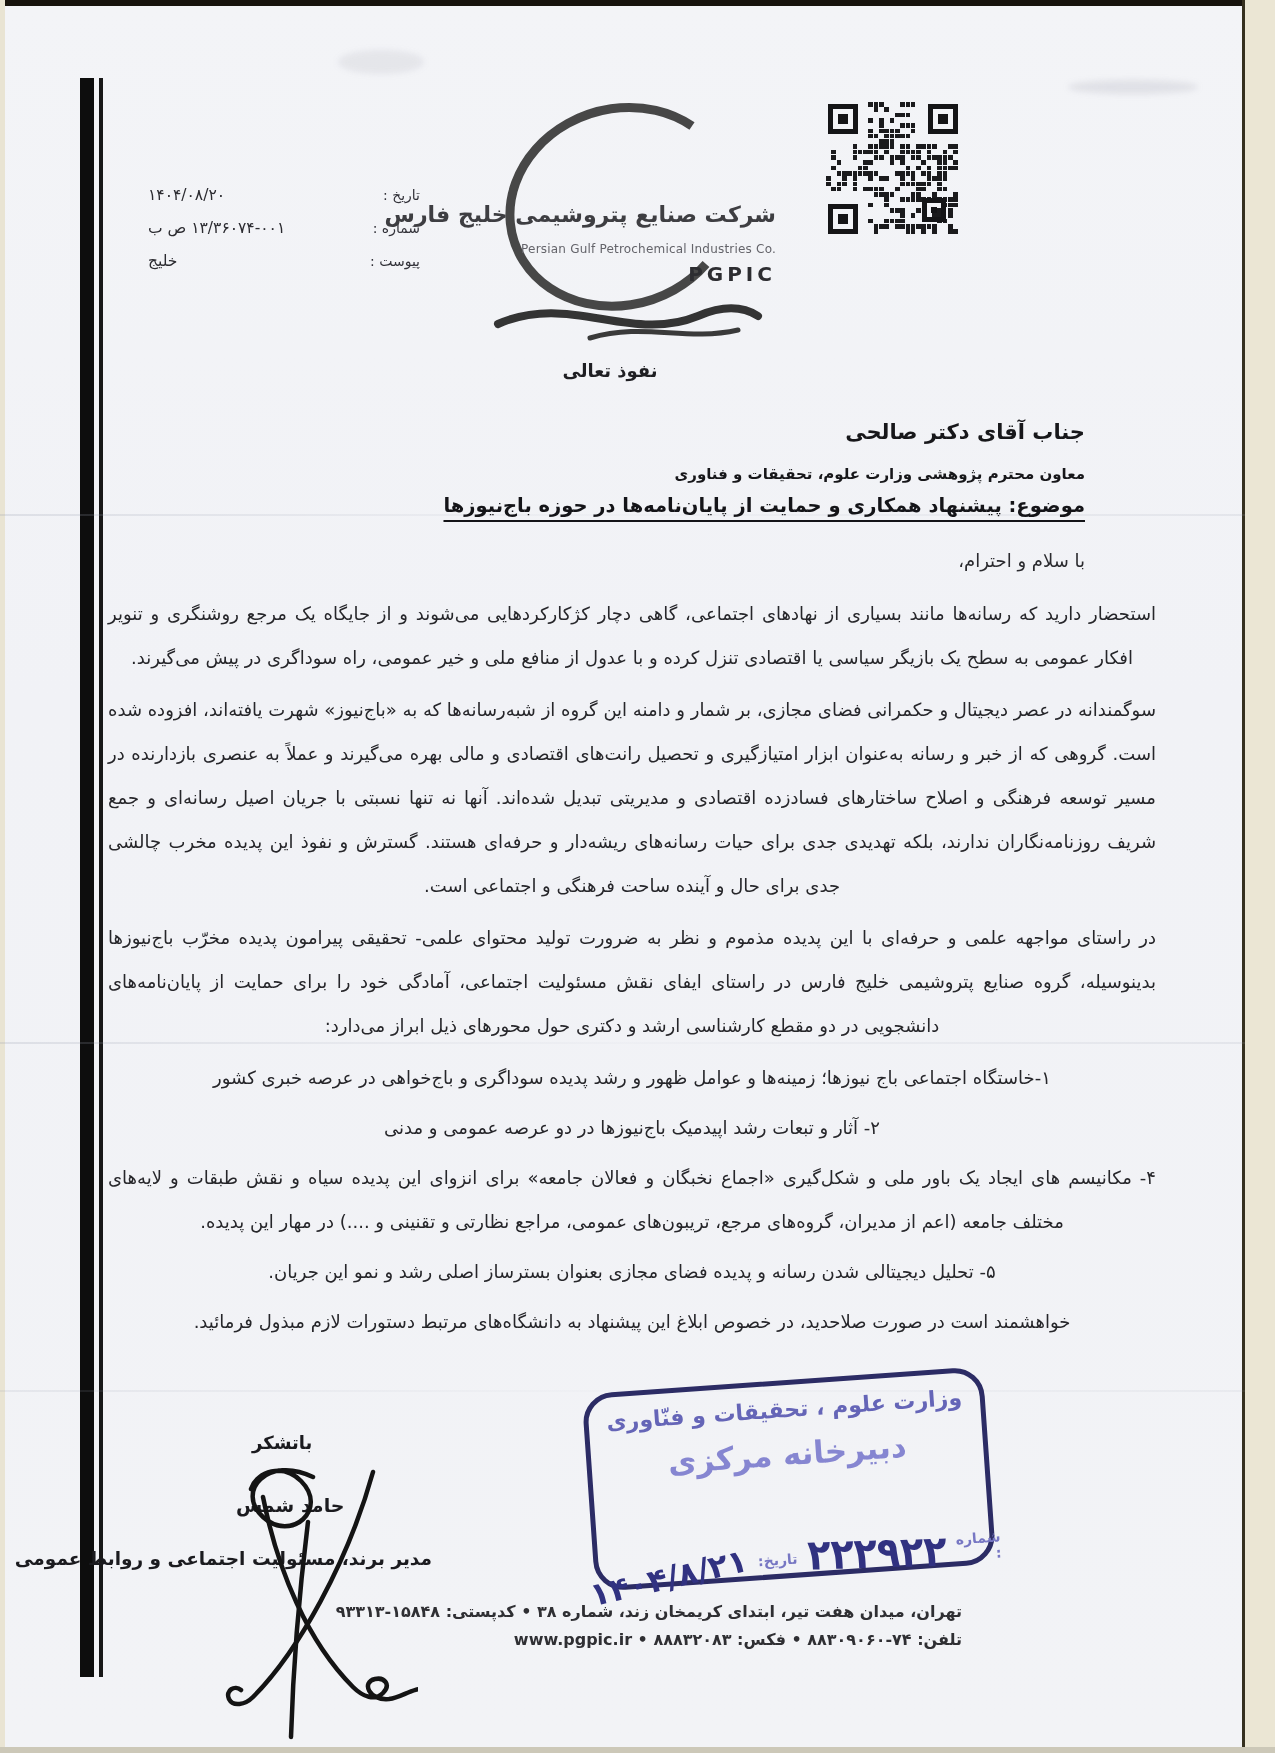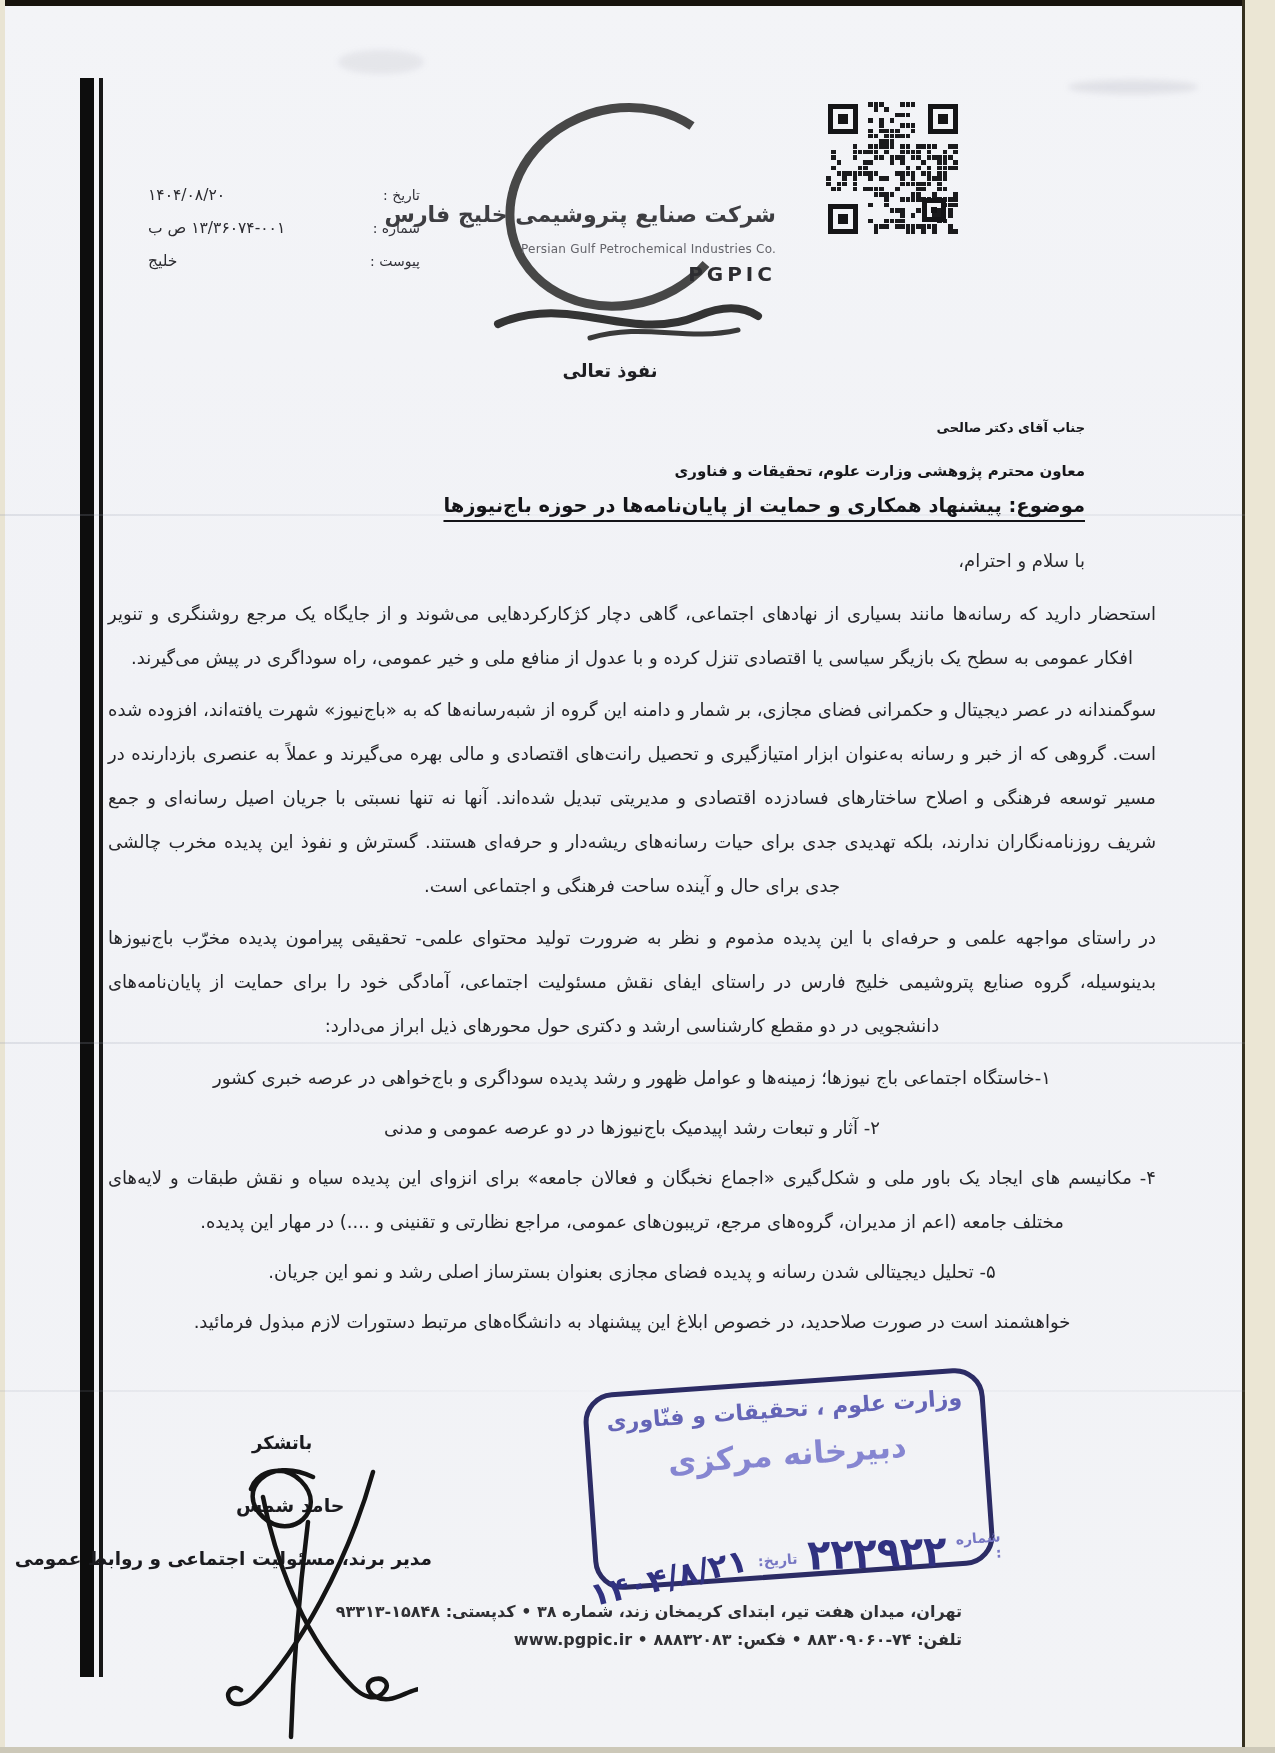--- a/index.html
+++ b/index.html
@@ -39,21 +39,21 @@
   .qr-finder i{position:absolute;left:5px;top:5px;width:10px;height:10px;background:#151517;display:block;}
   .qr-align{position:absolute;left:96px;top:96px;width:24px;height:24px;border:5px solid #151517;box-sizing:border-box;}
   .qr-align i{position:absolute;left:4px;top:4px;width:6px;height:6px;background:#151517;display:block;}
   
   .slogan{position:absolute;left:742px;top:266px;width:366px;text-align:center;direction:rtl;
           font-size:16.5px;font-weight:bold;color:#2e2e33;}
   .besmellah{position:absolute;left:520px;top:360px;width:180px;text-align:center;
              font-size:18px;font-weight:bold;color:#1f1f23;direction:rtl;}
   
   .recipient{position:absolute;right:190px;top:420px;direction:rtl;text-align:right;color:#17171a;}
-  .recipient .r1{font-size:13px;font-weight:bold;margin-bottom:27px;white-space:nowrap;}
+  .recipient .r1{font-size:21px;font-weight:bold;margin-bottom:21px;white-space:nowrap;}
   .recipient .r2{font-size:15px;font-weight:bold;white-space:nowrap;}
   .subject{position:absolute;right:190px;top:494px;direction:rtl;font-size:19.5px;font-weight:bold;color:#141418;
            text-decoration:underline;text-underline-offset:8px;text-decoration-thickness:2px;white-space:nowrap;}
   .salutation{position:absolute;right:190px;top:550px;direction:rtl;font-size:18px;color:#2a2a2e;}
   
   .body{position:absolute;left:108px;top:592px;width:1048px;direction:rtl;
         font-size:18px;line-height:44px;color:#26262a;
         text-align:justify;text-align-last:center;}
   .body p{margin:0 0 6px 0;}
   .body p.gap{margin-bottom:8px;}

